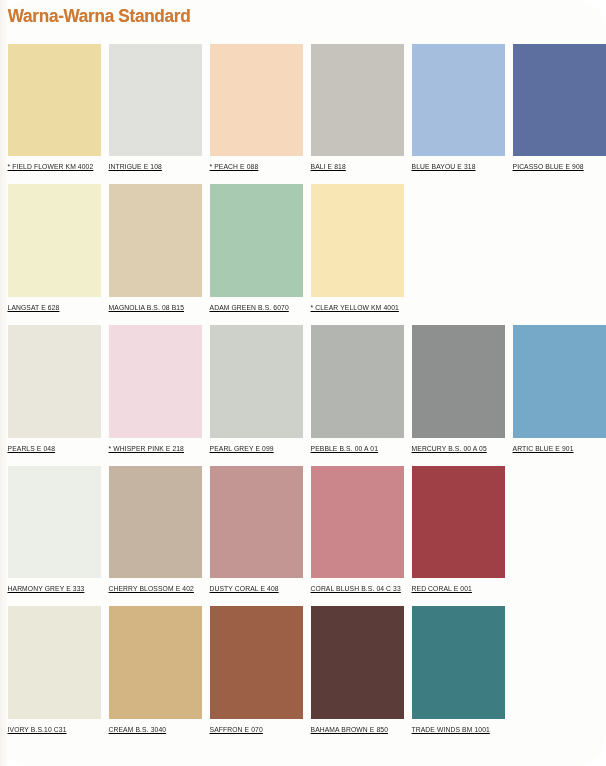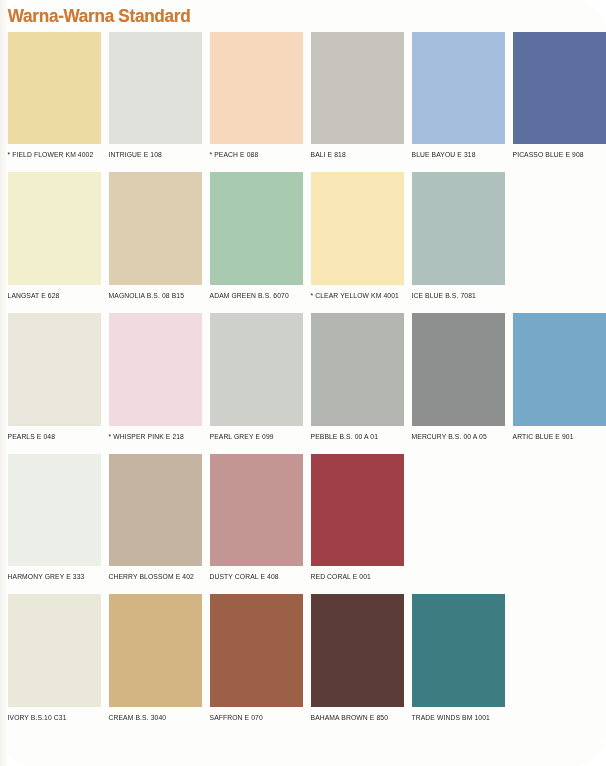--- a/index.html
+++ b/index.html
@@ -32,23 +32,24 @@
     height: 28px;
     box-sizing: border-box;
     text-shadow: 0 0 0.6px rgba(180,100,40,0.5);
     font-stretch: condensed;
     transform: scaleX(0.98);
     transform-origin: left center;
     white-space: nowrap;
   }
   #grid {
     position: absolute;
-    top: 32px;
+    top: 44px;
     left: 0;
     width: 594px;
+    text-decoration: underline;
   }
   .row {
     display: flex;
     width: 606px;
     margin-bottom: 0px;
   }
   .cell {
     width: 101px;
     box-sizing: border-box;
     padding: 0 0 0 0;
@@ -132,24 +133,20 @@
           <div class="label">MAGNOLIA B.S. 08 B15</div>
         </div>
         <div class="cell">
           <div class="swatch" style="background: rgb(167, 202, 177);"></div>
           <div class="label">ADAM GREEN B.S. 6070</div>
         </div>
         <div class="cell">
           <div class="swatch" style="background: rgb(248, 231, 181);"></div>
           <div class="label">* CLEAR YELLOW KM 4001</div>
         </div>
-        <div class="cell">
-          <div class="swatch" style="background: rgb(174, 193, 188);"></div>
-          <div class="label">ICE BLUE B.S. 7081</div>
-        </div>
       </div>
       <div class="row row-2">
         <div class="cell">
           <div class="swatch" style="background: rgb(233, 230, 219);"></div>
           <div class="label">PEARLS E 048</div>
         </div>
         <div class="cell">
           <div class="swatch" style="background: rgb(241, 219, 225);"></div>
           <div class="label">* WHISPER PINK E 218</div>
         </div>
@@ -177,20 +174,24 @@
         </div>
         <div class="cell">
           <div class="swatch" style="background: rgb(197, 180, 162);"></div>
           <div class="label">CHERRY BLOSSOM E 402</div>
         </div>
         <div class="cell">
           <div class="swatch" style="background: rgb(195, 150, 147);"></div>
           <div class="label">DUSTY CORAL E 408</div>
         </div>
         <div class="cell">
+          <div class="swatch" style="background: rgb(202, 134, 138);"></div>
+          <div class="label">CORAL BLUSH B.S. 04 C 33</div>
+        </div>
+        <div class="cell">
           <div class="swatch" style="background: rgb(158, 64, 69);"></div>
           <div class="label">RED CORAL E 001</div>
         </div>
       </div>
       <div class="row row-4">
         <div class="cell">
           <div class="swatch" style="background: rgb(234, 232, 217);"></div>
           <div class="label">IVORY B.S.10 C31</div>
         </div>
         <div class="cell">

